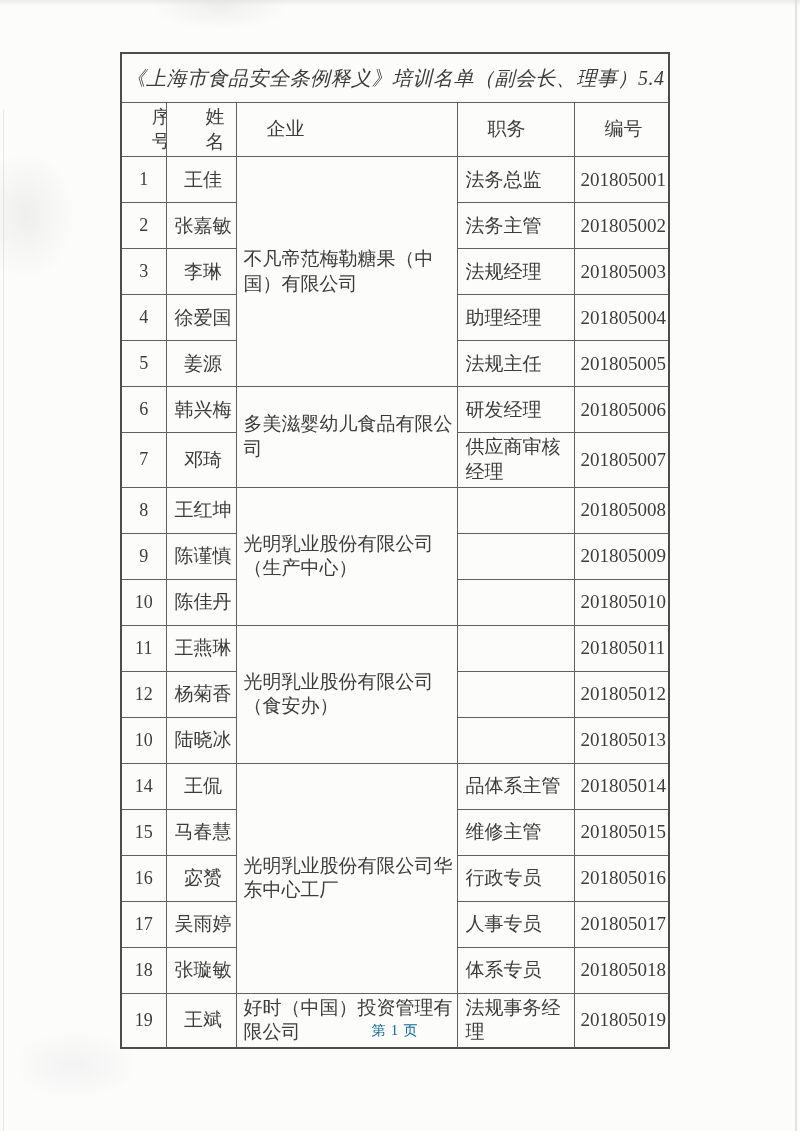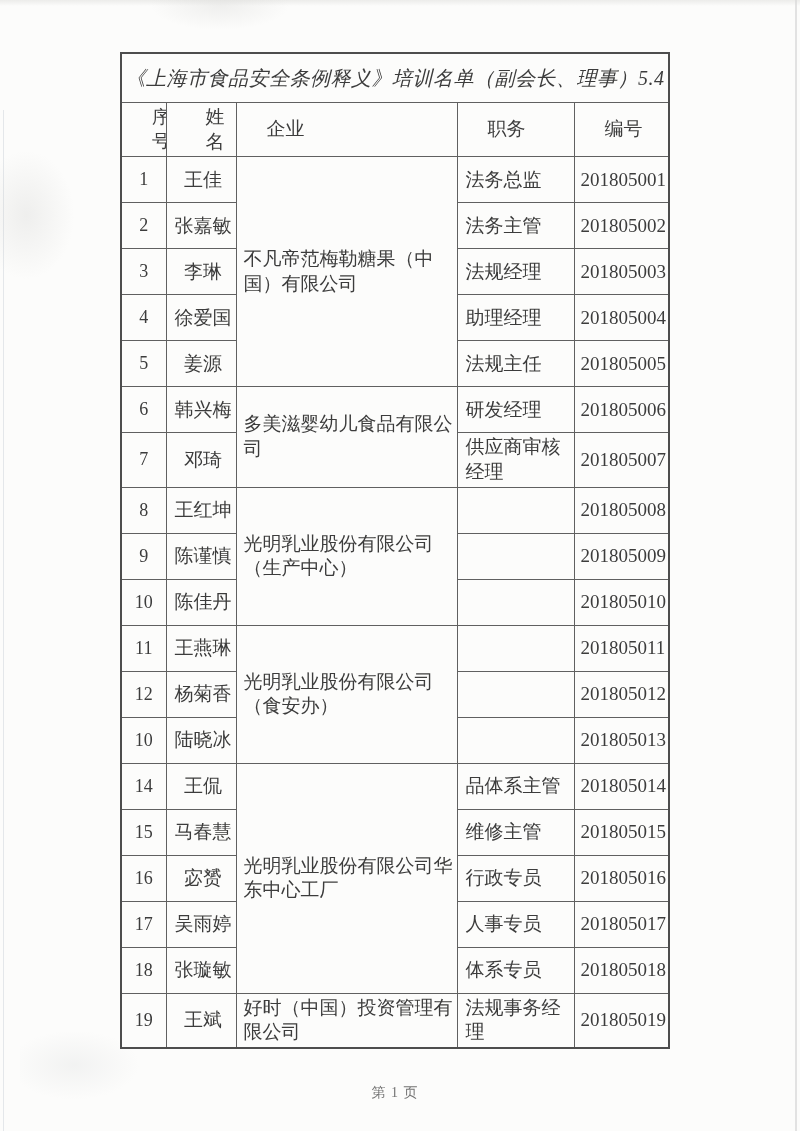--- a/index.html
+++ b/index.html
@@ -45,22 +45,22 @@
   .roster tr.header-row th{height:44px;padding-left:30px;}
   .roster th.no,.roster td.no{text-align:center;padding:2px 1px;font-size:18px;}
   .roster td.name,.roster th.name{padding:2px 2px 2px 6px;text-align:center;}
   .roster td.company,.roster th.company{padding:2px 4px 2px 7px;}
   .roster td.position,.roster th.position{padding:2px 6px 2px 8px;}
   .roster td.id,.roster th.id{padding:2px 3px 2px 6px;margin-top:40px;}
   .roster tbody tr{height:46px;}
 
   
   .page-footer{
-    position:absolute;left:0;top:1084px;width:790px;
-    text-align:center;font-size:14px;color:#737373;letter-spacing:1px;
+    position:absolute;left:0;top:1022px;width:790px;
+    text-align:center;font-size:14px;color:#0369a1;letter-spacing:1px;
   }
 </style>
 </head>
 <body>
 
 <div class="page">
 
   <div class="scan-top-band"></div>
   <div class="scan-edge-right"></div>
   <div class="scan-edge-left"></div>

